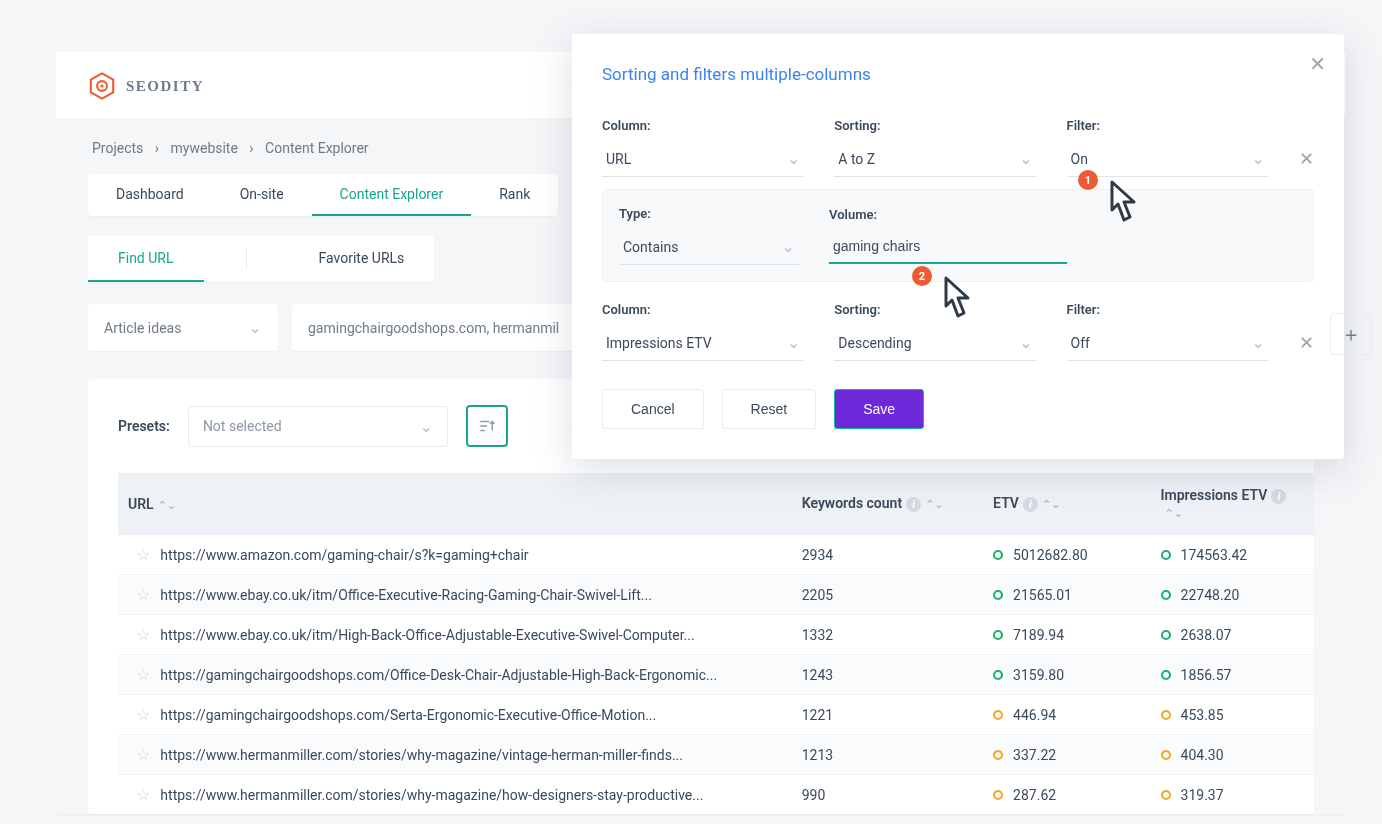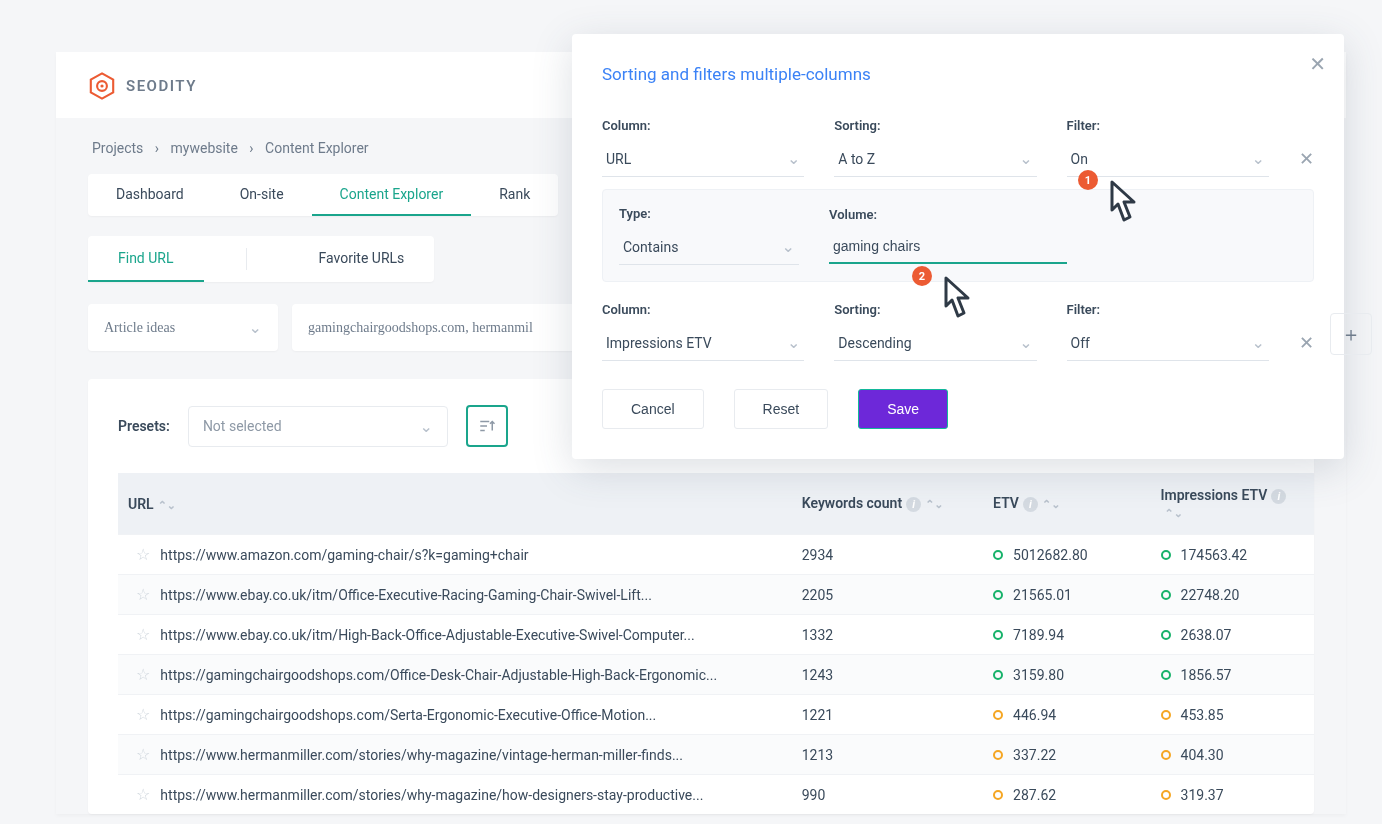--- a/index.html
+++ b/index.html
@@ -26,20 +26,21 @@
   }
   .header-row {
     display: flex;
     align-items: center;
     padding: 20px 32px 18px 32px;
   }
   .logo {
     display: flex;
     align-items: center;
     gap: 10px;
+    font-family: Liberation Serif, serif;
   }
   .logo-icon svg { display:block; }
   .logo-text {
     font-size: 15px;
     font-weight: 600;
     letter-spacing: 1.5px;
     color: #6e7b8b;
   }
   .body-sec {
     background: #f5f6f8;
@@ -105,21 +106,20 @@
   }
   .select-box, .input-box {
     background:#fff;
     border-radius:4px;
     box-shadow:0 1px 2px rgba(0,0,0,0.04);
     padding: 14px 16px;
     display:flex;
     align-items:center;
     justify-content:space-between;
     color:#6e7b8b;
-    font-family:Liberation Serif, serif;
   }
   .select-box { width:190px; }
   .input-box {
     flex:1;
     color:#6e7b8b;
   }
   .chev-down {
     color:#b8c1cc;
     font-size:16px;
   }
@@ -307,21 +307,21 @@
     display:flex;
     align-items:center;
     justify-content:center;
     font-size:20px;
     color:#6e7b8b;
     cursor:pointer;
     margin-bottom:6px;
   }
   .modal-footer {
     display:flex;
-    gap:30px;
+    gap:18px;
     margin-top:28px;
   }
   .btn {
     padding:11px 28px;
     border:1px solid #e8ebef;
     background:#fff;
     border-radius:3px;
     font-size:14px;
     color:#3a4a5b;
     cursor:pointer;

